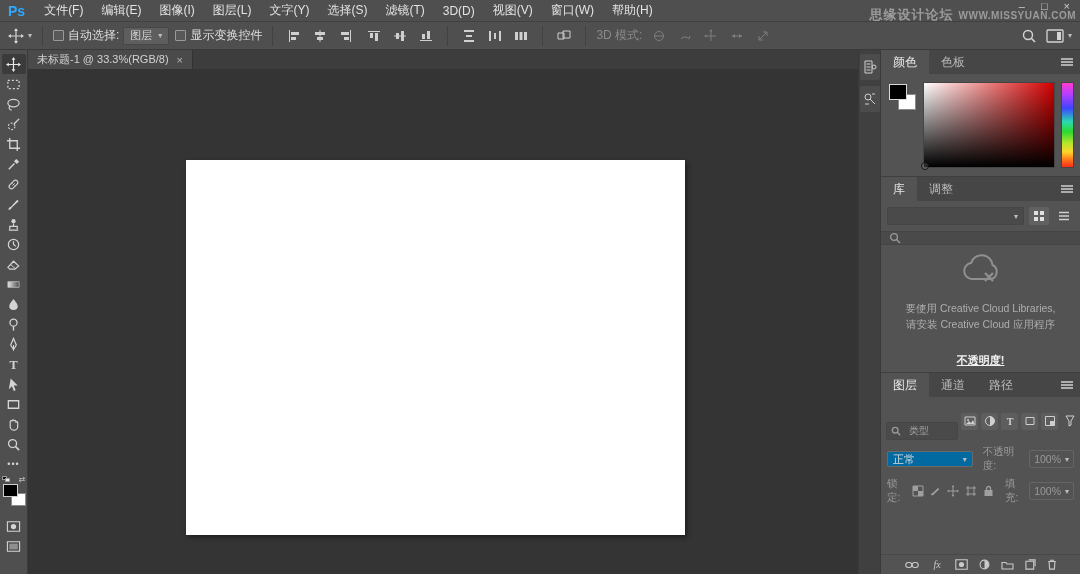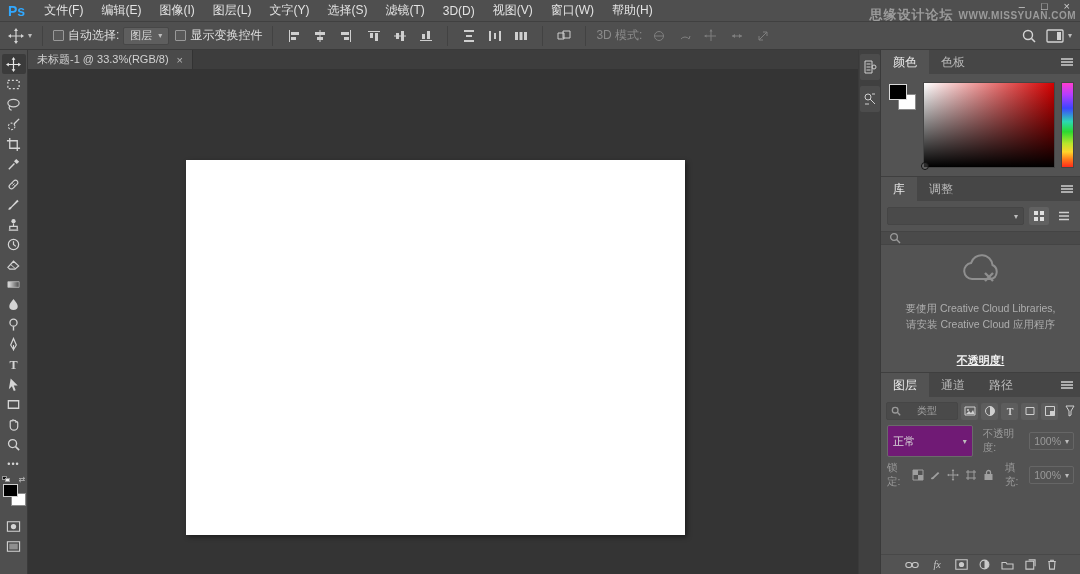--- a/index.html
+++ b/index.html
@@ -87,24 +87,24 @@
   .viewbtn.off { background:transparent; }
   .lib-search { margin:2px 0 0 0; height:22px; background:#4a4a4a; border-top:1px solid #444; border-bottom:1px solid #444; display:flex; align-items:center; gap:6px; padding:0 8px; }
   .cc-area { flex:1; display:flex; flex-direction:column; align-items:center; justify-content:center; gap:12px; padding:4px 8px; }
   .cc-msg { font-size:10.5px; color:#adadad; text-align:center; line-height:1.5; }
   .cc-link { font-size:11px; font-weight:bold; color:#f2f2f2; text-decoration:underline; margin-top:8px; }
   .lib-bottom { height:22px; display:flex; align-items:center; justify-content:flex-end; gap:10px; padding:0 8px; border-top:1px solid #484848; }
 
   
   .layers { flex:1; display:flex; flex-direction:column; position:relative; }
   .lyr-filter { display:flex; align-items:center; gap:3px; padding:5px 5px 3px 5px; }
-  .lyr-search { width:72px; height:18px; background:#4a4a4a; border:1px solid #464646; border-radius:2px; display:flex; align-items:center; gap:16px; padding:0 4px; color:#9f9f9f; font-size:10px;}
+  .lyr-search { width:72px; height:18px; background:#4a4a4a; border:1px solid #464646; border-radius:2px; display:flex; align-items:center; gap:8px; padding:0 4px; color:#9f9f9f; font-size:10px;margin-top:20px;}
   .fbtn { width:17px; height:17px; display:flex; align-items:center; justify-content:center; background:#5d5d5d; border-radius:2px;}
   .lyr-row { display:flex; align-items:center; gap:5px; padding:2px 6px; }
-  .blend-select { width:92px; height:32px; background:#701a75; border:1px solid #6a6a6a; border-radius:2px; display:flex; align-items:center; justify-content:space-between; padding:0 5px; font-size:11px;text-align:right;}
+  .blend-select { width:92px; height:16px; background:#0369a1; border:1px solid #6a6a6a; border-radius:2px; display:flex; align-items:center; justify-content:space-between; padding:0 5px; font-size:11px;text-align:right;}
   .dim-label { color:#9a9a9a; font-size:10.5px; }
   .dim-box { height:18px; border:1px solid #666; border-radius:2px; display:flex; align-items:center; gap:4px; padding:0 4px; color:#9a9a9a; font-size:10.5px;}
   .lockbtn { width:16px; height:16px; display:flex; align-items:center; justify-content:center; }
   .layer-item { margin-top:3px; height:26px; background:#696969; display:flex; align-items:center; gap:6px; padding:0 4px; border-top:1px solid #5d5d5d; border-bottom:1px solid #5d5d5d;}
   .eye-box { width:20px; height:26px; display:flex; align-items:center; justify-content:center; border-right:1px solid #5d5d5d; }
   .layer-thumb { width:26px; height:20px; background:#fff; border:1px solid #9a9a9a; }
   .layer-name { flex:1; font-size:11px; color:#e8e8e8; }
   .layers-bottom { position:absolute; bottom:0; left:0; right:0; height:20px; display:flex; align-items:center; justify-content:center; gap:11px; border-top:1px solid #484848; }
   .wm-bottom { position:absolute; bottom:18px; left:0; right:0; height:52px; display:flex; align-items:center; justify-content:center; gap:8px; }
   .wm-bottom-text { font-size:27px; font-weight:bold; color:#ffffff; letter-spacing:2px; }

